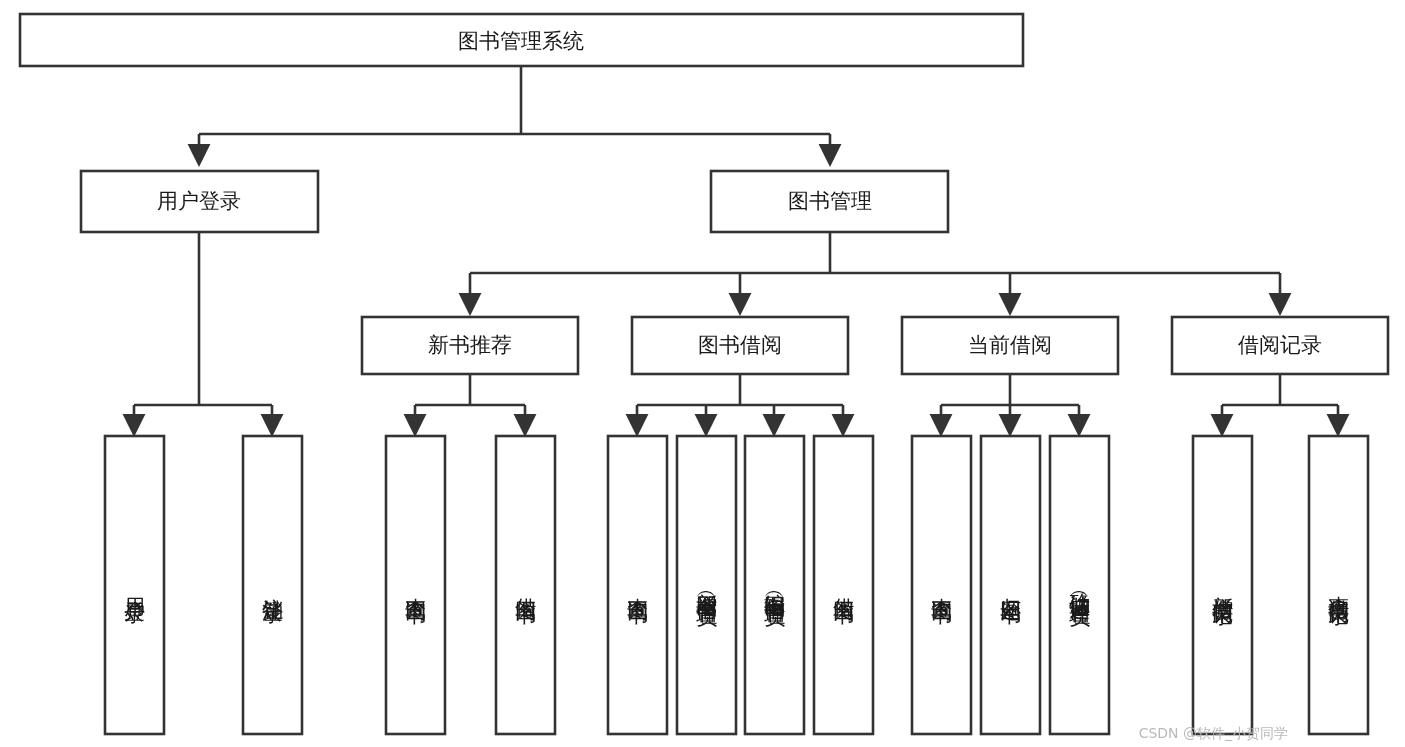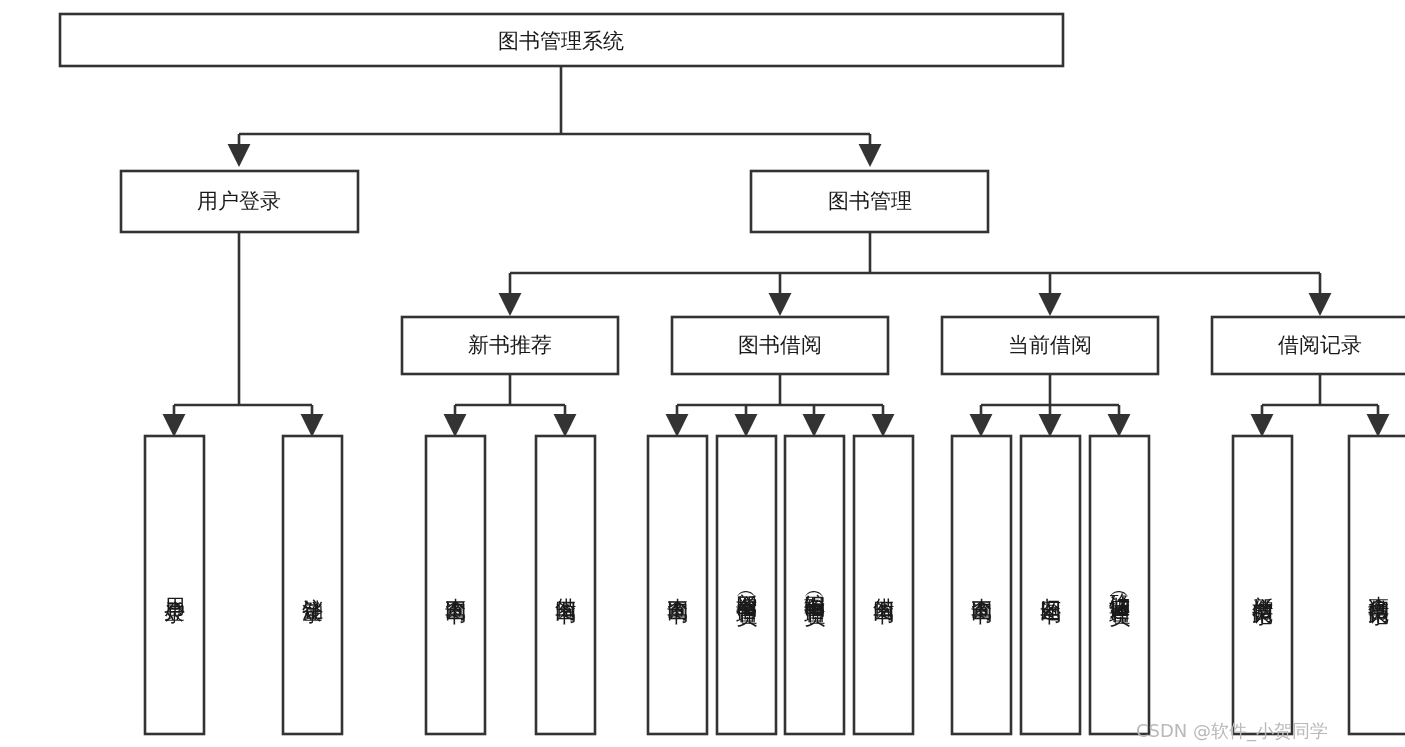--- a/index.html
+++ b/index.html
@@ -10,21 +10,20 @@
   body {
     width: 1405px;
     height: 747px;
     font-family: "DejaVu Sans", "Liberation Sans", sans-serif;
     overflow: hidden;
   }
   #diagram-root {
     position: relative;
     width: 1296px;
     height: 747px;
-    margin-left: 40px;
   }
   svg.diagram {
     position: absolute;
     top: 0;
     left: 0;
     width: 1405px;
     height: 747px;
   }
   .node-box {
     fill: #ffffff;
@@ -59,21 +58,21 @@
     letter-spacing: 2px;
     color: #1a1a1a;
     white-space: nowrap;
     pointer-events: none;
   }
   .watermark {
     position: absolute;
     right: 8px;
     bottom: 4px;
     font-family: "DejaVu Sans", "Liberation Sans", sans-serif;
-    font-size: 18px;
+    font-size: 14px;
     color: #b9b9b9;
     white-space: nowrap;
   }
 </style>
 </head>
 <body>
 
 <div id="diagram-root">
 
   <svg class="diagram" viewBox="0 0 1405 747">

